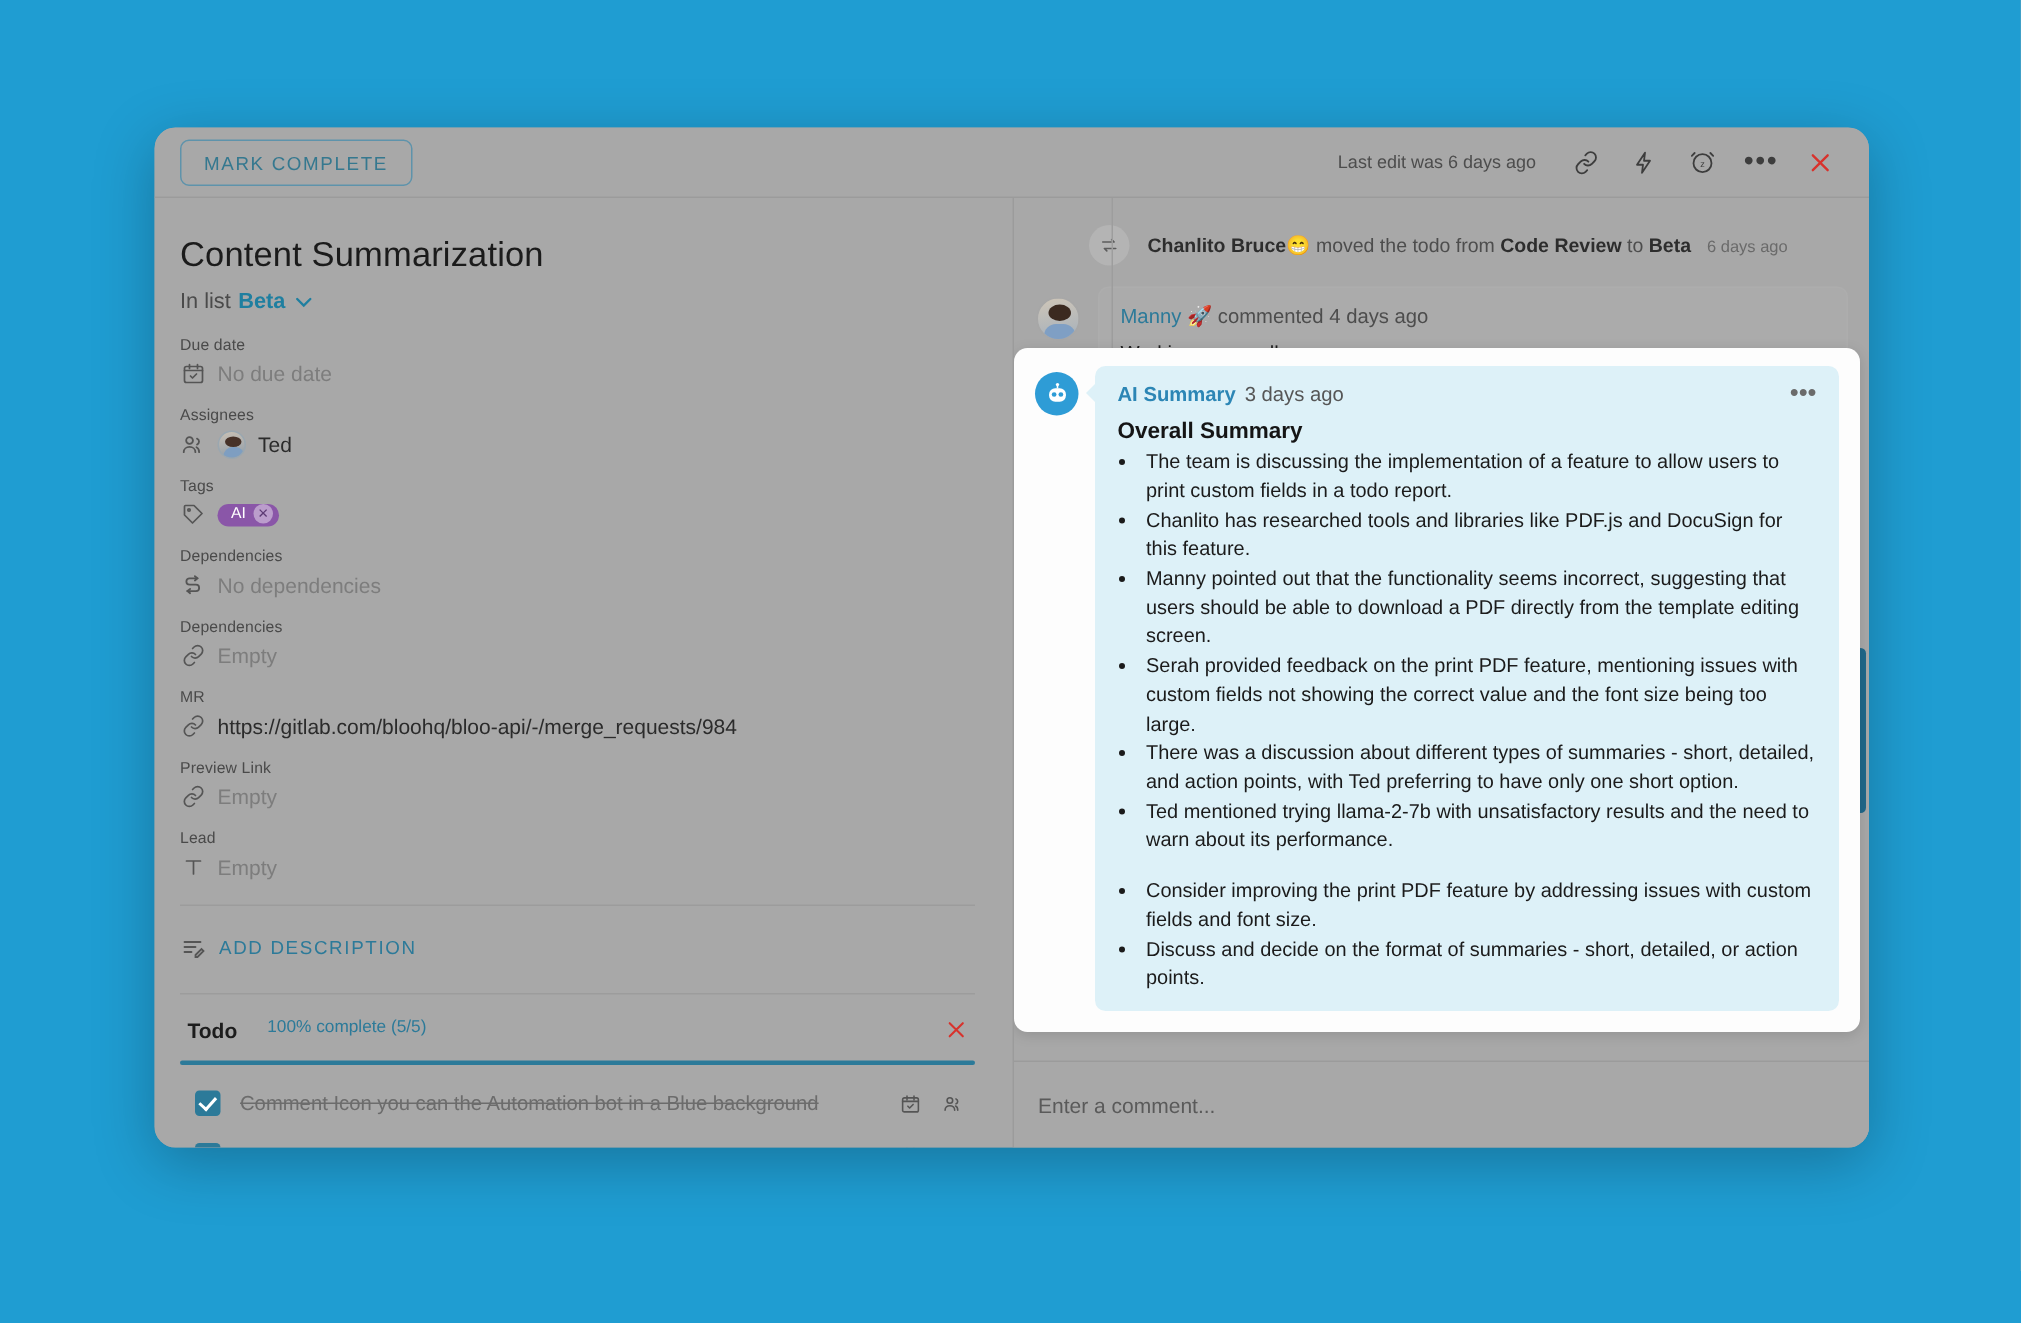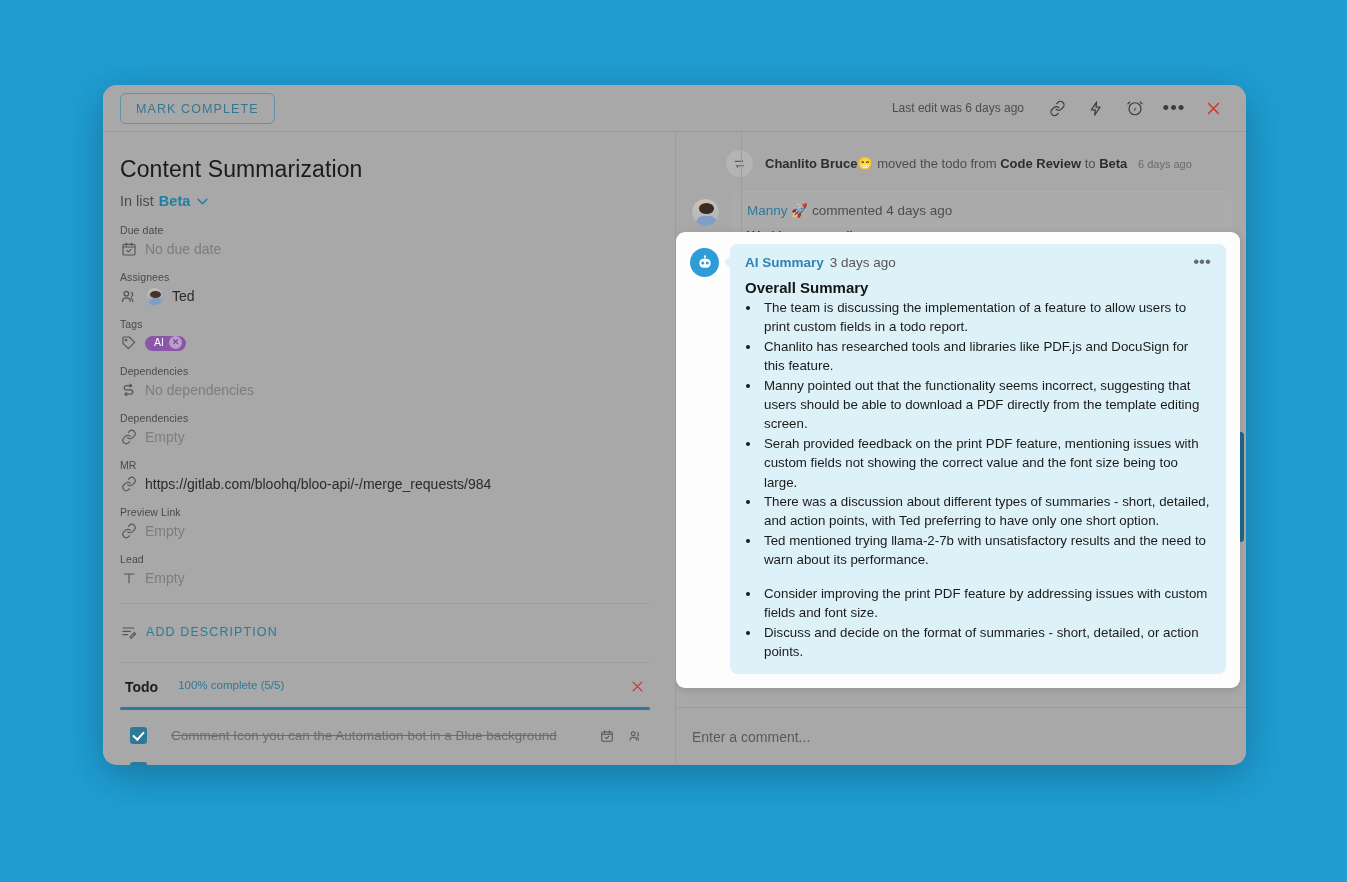--- a/index.html
+++ b/index.html
@@ -174,21 +174,21 @@
     gap: 20px;
   }
   .todo-title { font-size: 14px; font-weight: bold; color: #1d1d1d; }
   .todo-pct { font-size: 11.5px; color: #2c7a99; }
   .todo-close { margin-left: auto; color: #d8322c; font-size: 17px; cursor: pointer; line-height: 1; }
   .todo-bar { height: 3px; background: #2c7a99; margin: 0 0 8px; border-radius: 2px;}
 
   .todo-row {
     display: flex; align-items: center;
     padding: 9px 8px 9px 10px;
-    gap: 24px;
+    gap: 13px;
   }
   .cbox {
     width: 17px; height: 17px; flex: 0 0 17px;
     background: #2c7a99;
     border-radius: 3px;
     position: relative;
     cursor: pointer;
   }
   .cbox::after {
     content: "";

